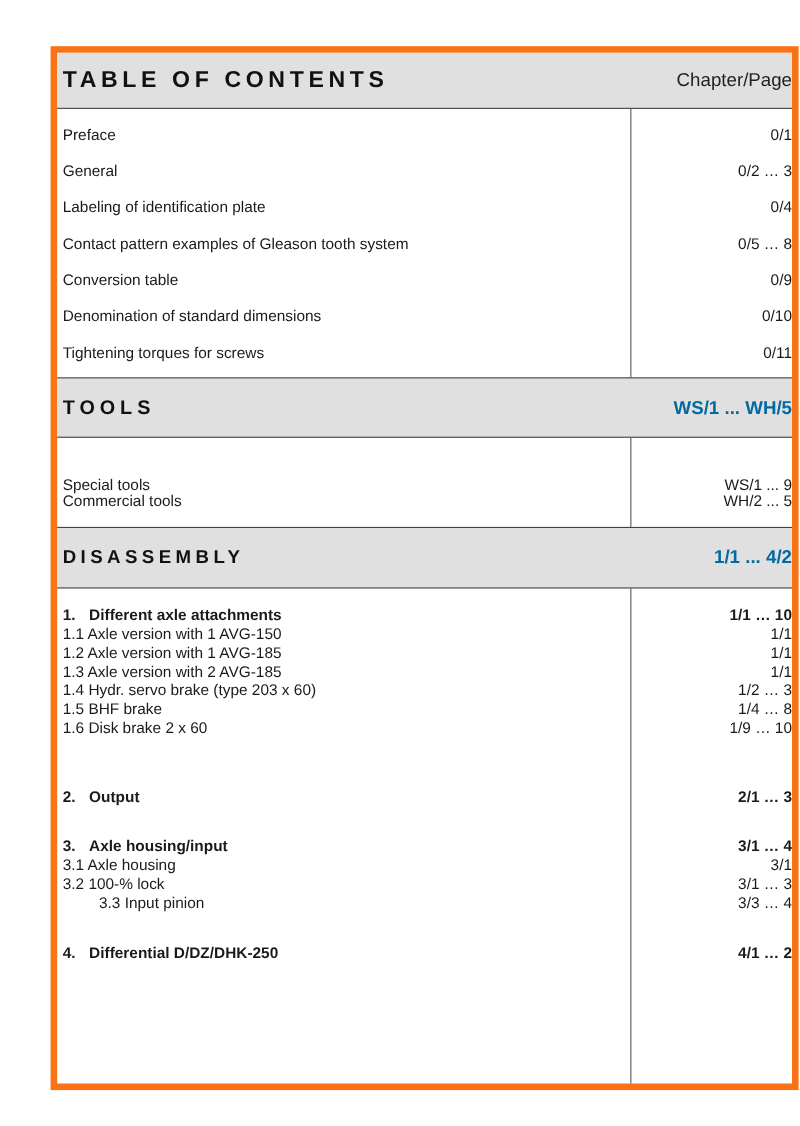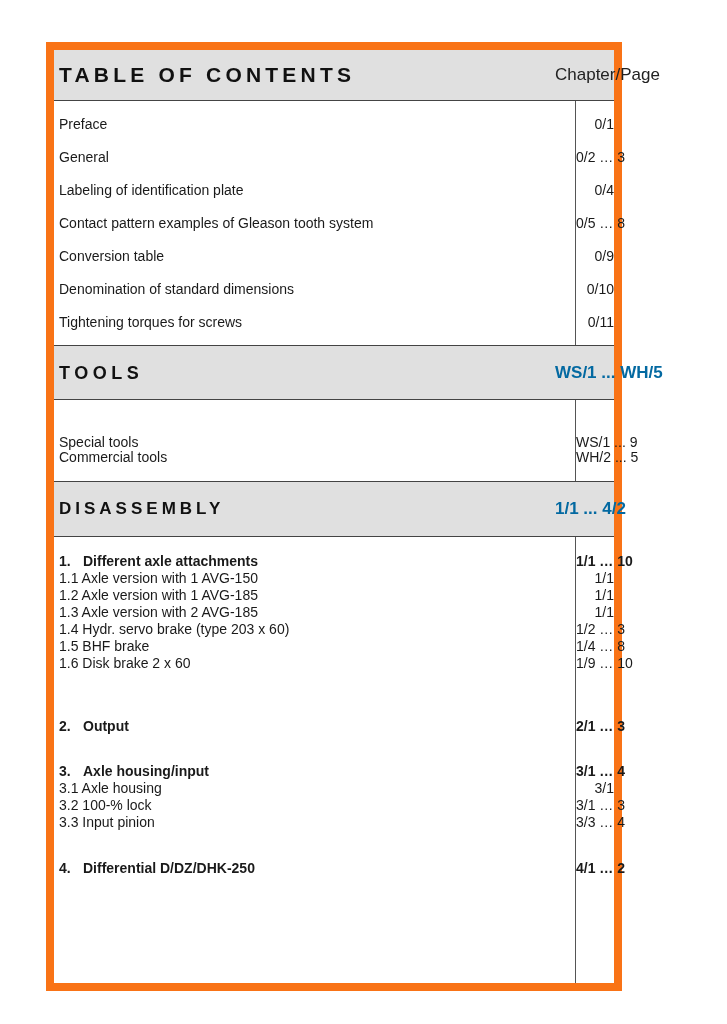--- a/index.html
+++ b/index.html
@@ -1,27 +1,27 @@
 <!DOCTYPE html>
 <html><head>
   <meta charset="utf-8">
   <style>
     html, body { margin: 0; padding: 0; background: #ffffff; }
     body { width: 727px; height: 1024px; position: relative; overflow: hidden;
            font-family: "Liberation Sans", sans-serif; color: #1a1a1a; }
-    .toc { position: absolute; left: 46px; top: 42px; width: 576px; height: 949px;
-           border: 8px solid #f97316; box-sizing: border-box; }
+    .toc { position: absolute; left: 46px; top: 42px; width: 680px; height: 949px;
+           border: 6px solid #f97316; box-sizing: border-box; }
     .col-divider { position: absolute; left: 521px; top: 0; bottom: 0; width: 1px; background: #555; }
     .band { position: absolute; left: 0; right: 0; background: #e0e0e0;
             border-top: 1.5px solid #444; border-bottom: 1.5px solid #444; box-sizing: border-box; }
     .band.first { border-top: none; }
     .band .title { position: absolute; left: 5px; top: 50%; transform: translateY(-50%);
                    font-weight: bold; color: #111; white-space: nowrap; }
-    .band .pages { position: absolute; left: 501px; right: 0; top: 50%; transform: translateY(-50%);
-                   text-align: left; white-space: nowrap; }
+    .band .pages { position: absolute; left: 517px; right: 0; top: 50%; transform: translateY(-50%);
+                   text-align: right; white-space: nowrap; }
     .t-toc { font-size: 21px; letter-spacing: 4.2px; }
     .t-tools { font-size: 18px; letter-spacing: 4.5px; }
     .t-dis { font-size: 17px; letter-spacing: 4px; }
     .p-chap { font-size: 17px; font-weight: normal; color: #222; }
     .p-bold { font-size: 17px; font-weight: bold; color: #0369a1; }
     .row { position: absolute; left: 0; right: 0; height: 18px; font-size: 14px; }
     .row .lbl { position: absolute; left: 5px; top: 0; white-space: nowrap; }
     .row .pg { position: absolute; left: 522px; right: 0; top: 0; text-align: right; white-space: nowrap; }
     .row.bold { font-weight: bold; }
     .row.bold .lbl .num { display: inline-block; width: 24px; }
@@ -124,21 +124,21 @@
     <span class="pg">3/1 … 4</span>
   </div>
   <div class="row" style="top:730px;">
     <span class="lbl">3.1 Axle housing</span>
     <span class="pg">3/1</span>
   </div>
   <div class="row" style="top:747px;">
     <span class="lbl">3.2 100-% lock</span>
     <span class="pg">3/1 … 3</span>
   </div>
-  <div class="row" style="top:764px;">
+  <div class="row" style="top:764px;margin-left:33px;">
     <span class="lbl">3.3 Input pinion</span>
     <span class="pg">3/3 … 4</span>
   </div>
 
   <div class="row bold" style="top:810px;">
     <span class="lbl"><span class="num">4.</span><span>Differential D/DZ/DHK-250</span></span>
     <span class="pg">4/1 … 2</span>
   </div>
 </div>
 

